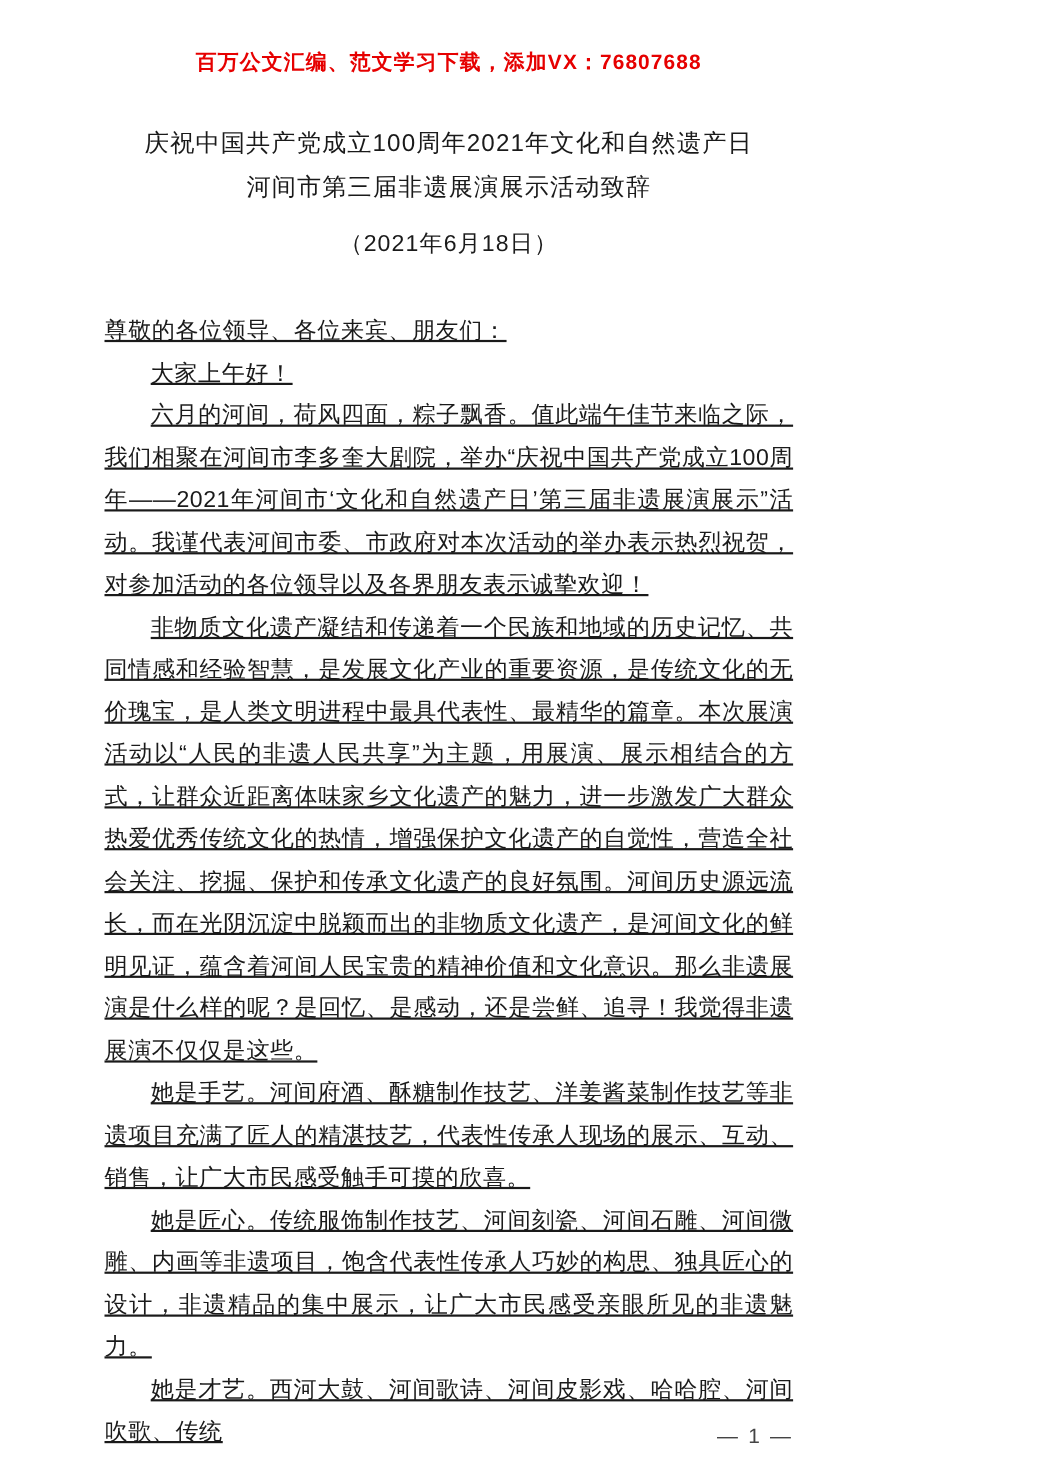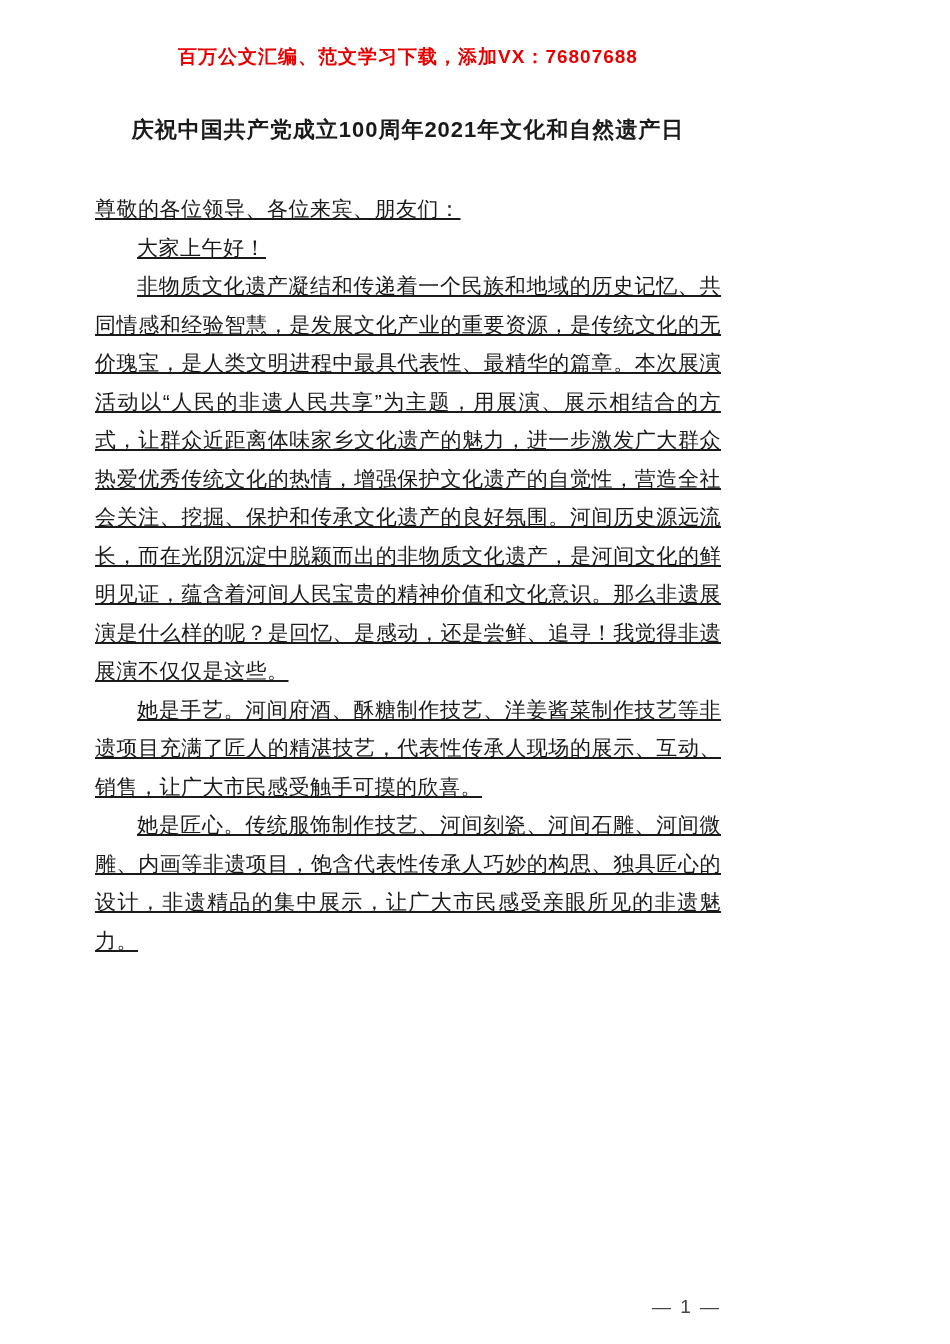--- a/index.html
+++ b/index.html
@@ -25,21 +25,21 @@
     font-weight: bold;
     letter-spacing: 1px;
     margin-bottom: 40px;
   }
   .title-block {
     text-align: center;
     margin-bottom: 12px;
   }
   .title-line {
     font-size: 22px;
-    font-weight: bold;
+    font-weight: normal;
     line-height: 40px;
     letter-spacing: 1px;
   }
   .title-speaker {
     font-size: 21px;
     font-weight: normal;
     line-height: 40px;
     letter-spacing: 1px;
   }
   .title-date {
@@ -71,25 +71,29 @@
 </style>
 </head>
 <body>
 
 <div class="page">
 
   <div class="promo-header">百万公文汇编、范文学习下载，添加VX：76807688</div>
 
   <div class="title-block">
     <div class="title-line">庆祝中国共产党成立100周年2021年文化和自然遗产日</div>
+    <div class="title-line">河间市第三届非遗展演展示活动致辞</div>
+    <div class="title-date">（2021年6月18日）</div>
   </div>
 
   <div class="body-text">
     <p class="para">尊敬的各位领导、各位来宾、朋友们：</p>
     <p class="para indent">大家上午好！</p>
+    <p class="para indent">六月的河间，荷风四面，粽子飘香。值此端午佳节来临之际，我们相聚在河间市李多奎大剧院，举办“庆祝中国共产党成立100周年——2021年河间市‘文化和自然遗产日’第三届非遗展演展示”活动。我谨代表河间市委、市政府对本次活动的举办表示热烈祝贺，对参加活动的各位领导以及各界朋友表示诚挚欢迎！</p>
     <p class="para indent">非物质文化遗产凝结和传递着一个民族和地域的历史记忆、共同情感和经验智慧，是发展文化产业的重要资源，是传统文化的无价瑰宝，是人类文明进程中最具代表性、最精华的篇章。本次展演活动以“人民的非遗人民共享”为主题，用展演、展示相结合的方式，让群众近距离体味家乡文化遗产的魅力，进一步激发广大群众热爱优秀传统文化的热情，增强保护文化遗产的自觉性，营造全社会关注、挖掘、保护和传承文化遗产的良好氛围。河间历史源远流长，而在光阴沉淀中脱颖而出的非物质文化遗产，是河间文化的鲜明见证，蕴含着河间人民宝贵的精神价值和文化意识。那么非遗展演是什么样的呢？是回忆、是感动，还是尝鲜、追寻！我觉得非遗展演不仅仅是这些。</p>
     <p class="para indent">她是手艺。河间府酒、酥糖制作技艺、洋姜酱菜制作技艺等非遗项目充满了匠人的精湛技艺，代表性传承人现场的展示、互动、销售，让广大市民感受触手可摸的欣喜。</p>
     <p class="para indent">她是匠心。传统服饰制作技艺、河间刻瓷、河间石雕、河间微雕、内画等非遗项目，饱含代表性传承人巧妙的构思、独具匠心的设计，非遗精品的集中展示，让广大市民感受亲眼所见的非遗魅力。</p>
+    <p class="para indent">她是才艺。西河大鼓、河间歌诗、河间皮影戏、哈哈腔、河间吹歌、传统</p>
   </div>
 
   <div class="page-number">— 1 —</div>
 
 </div>
 
 </body></html>

